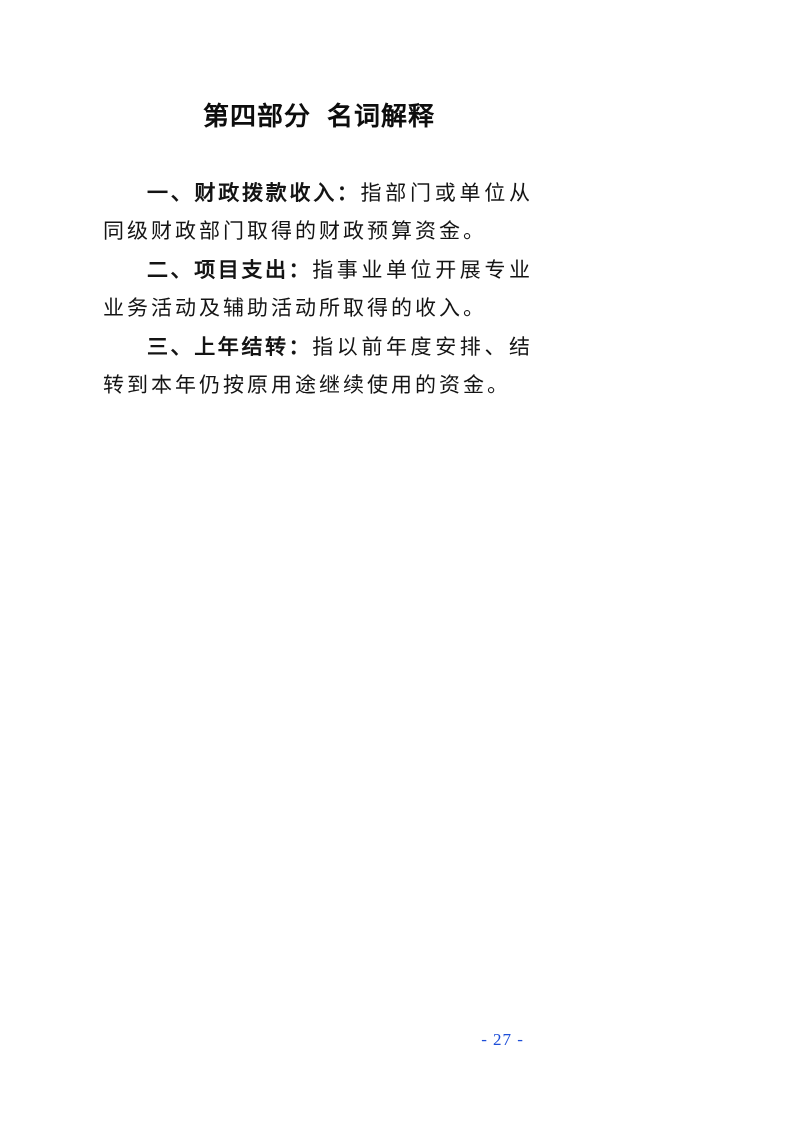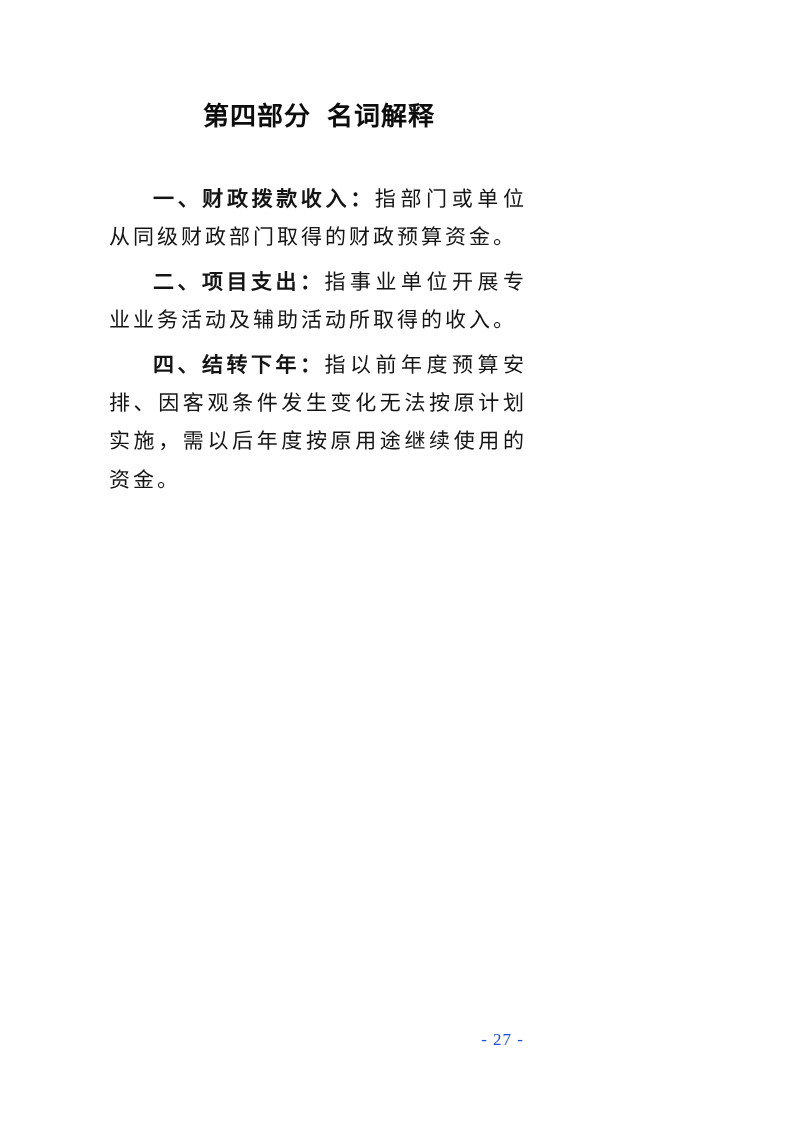--- a/index.html
+++ b/index.html
@@ -27,21 +27,21 @@
       word-spacing: 8px;
       color: #0d0d0d;
     }
     .content {
       position: absolute;
       left: 103px;
       right: 105px;
       top: 174px;
     }
     .entry {
-      margin: 6px;
+      margin: 0;
       font-family: "Liberation Serif", "DejaVu Serif", serif;
       font-size: 21px;
       line-height: 38.4px;
       letter-spacing: 3px;
       text-align: justify;
       text-justify: inter-character;
       text-indent: 44px;
       color: #141414;
     }
     .entry .term {
@@ -65,22 +65,22 @@
 <div class="page">
 
   <h1 class="doc-title">第四部分 名词解释</h1>
 
   <div class="content">
 
     <p class="entry"><span class="term">一、财政拨款收入：</span><span class="definition">指部门或单位从同级财政部门取得的财政预算资金。</span></p>
 
     <p class="entry"><span class="term">二、项目支出：</span><span class="definition">指事业单位开展专业业务活动及辅助活动所取得的收入。</span></p>
 
+    <p class="entry"><span class="term">三、上年结转：</span><span class="definition">指以前年度安排、结转到本年仍按原用途继续使用的资金。</span></p>
 
-    <p class="entry"><span class="term">四、结转下年：</span><span class="definition">指以前年度预算安排、因客观条件发生变化无法按原计划实施，需以后年度按原用途继续使用的资金。</span></p>
 
 
 
 
   </div>
 
   <div class="page-number">- 27 -</div>
 
 </div>
 

